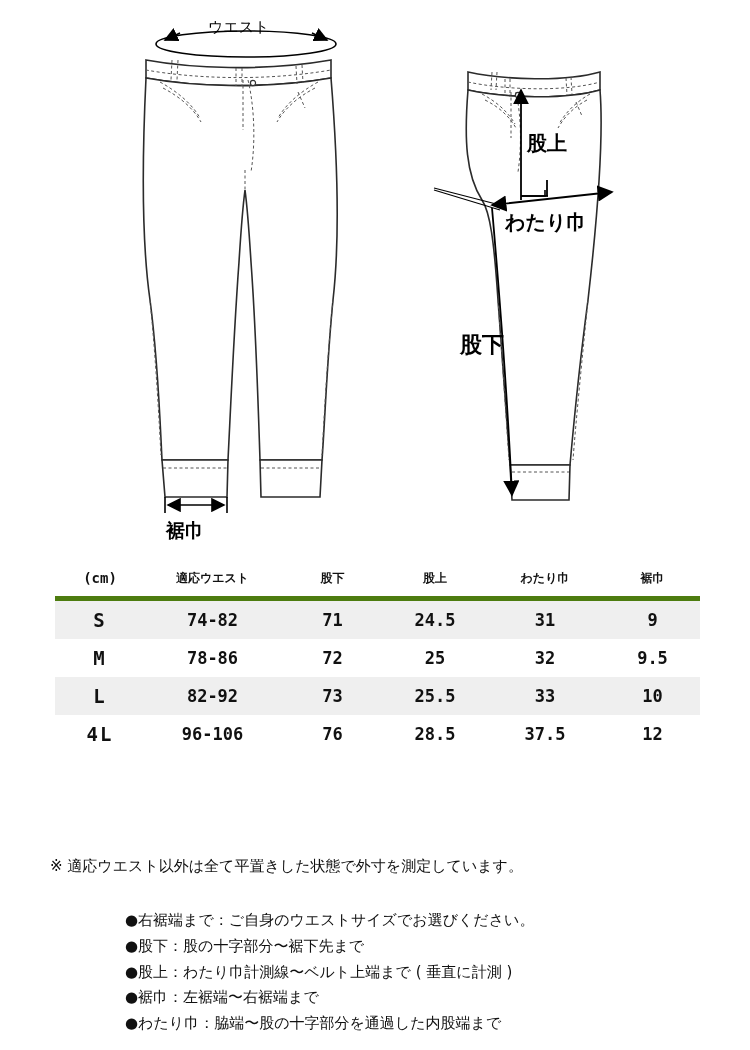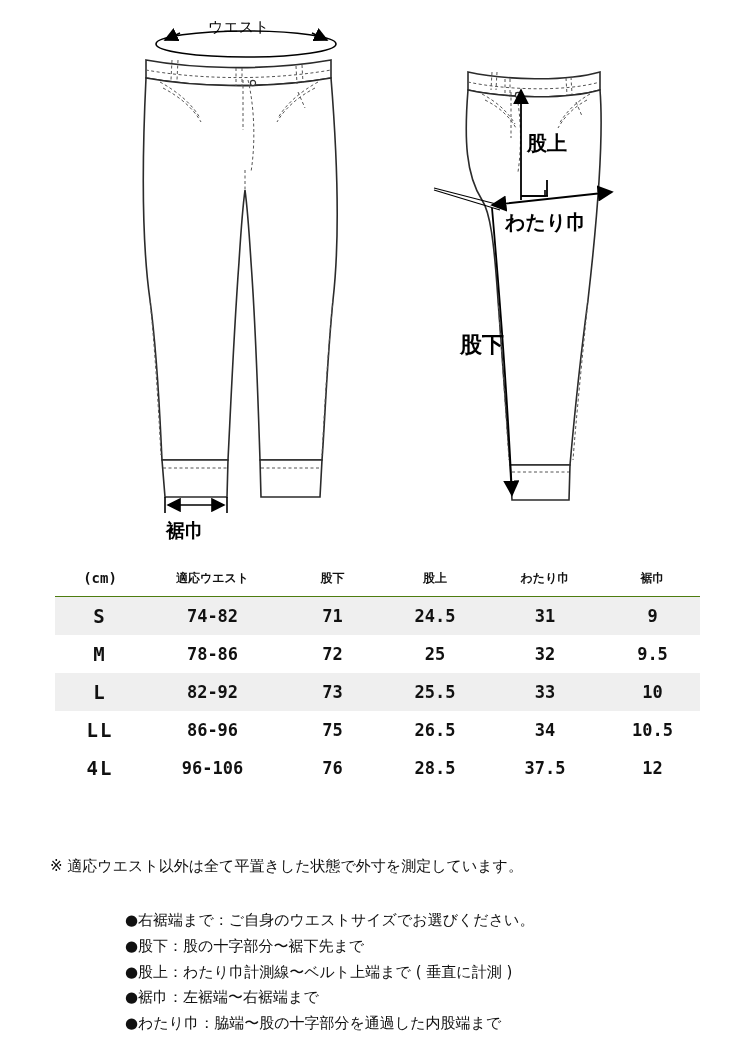--- a/index.html
+++ b/index.html
@@ -90,21 +90,21 @@
     font-size: 14px;
   }
   #size-table tbody tr.alt {
     background: #efefef;
   }
   #size-table tbody td:first-child {
     font-size: 19px;
     letter-spacing: 2px;
   }
   #size-table thead tr {
-    border-bottom: 1px solid #4d7c0f;
+    border-bottom: 5px solid #4d7c0f;
   }
   .col-size { width: 90px; }
   .col-waist { width: 135px; }
   .col-mata { width: 105px; }
   .col-matag { width: 100px; }
   .col-watari { width: 120px; }
   .col-suso { width: 95px; }
 
   
   #notes {
@@ -303,28 +303,20 @@
     </tr>
     <tr class="alt">
       <td>L</td>
       <td>82-92</td>
       <td>73</td>
       <td>25.5</td>
       <td>33</td>
       <td>10</td>
     </tr>
     <tr>
-      <td>LL</td>
-      <td>86-96</td>
-      <td>75</td>
-      <td>26.5</td>
-      <td>34</td>
-      <td>10.5</td>
-    </tr>
-    <tr>
       <td>4L</td>
       <td>96-106</td>
       <td>76</td>
       <td>28.5</td>
       <td>37.5</td>
       <td>12</td>
     </tr>
   </tbody>
 </table>
 

